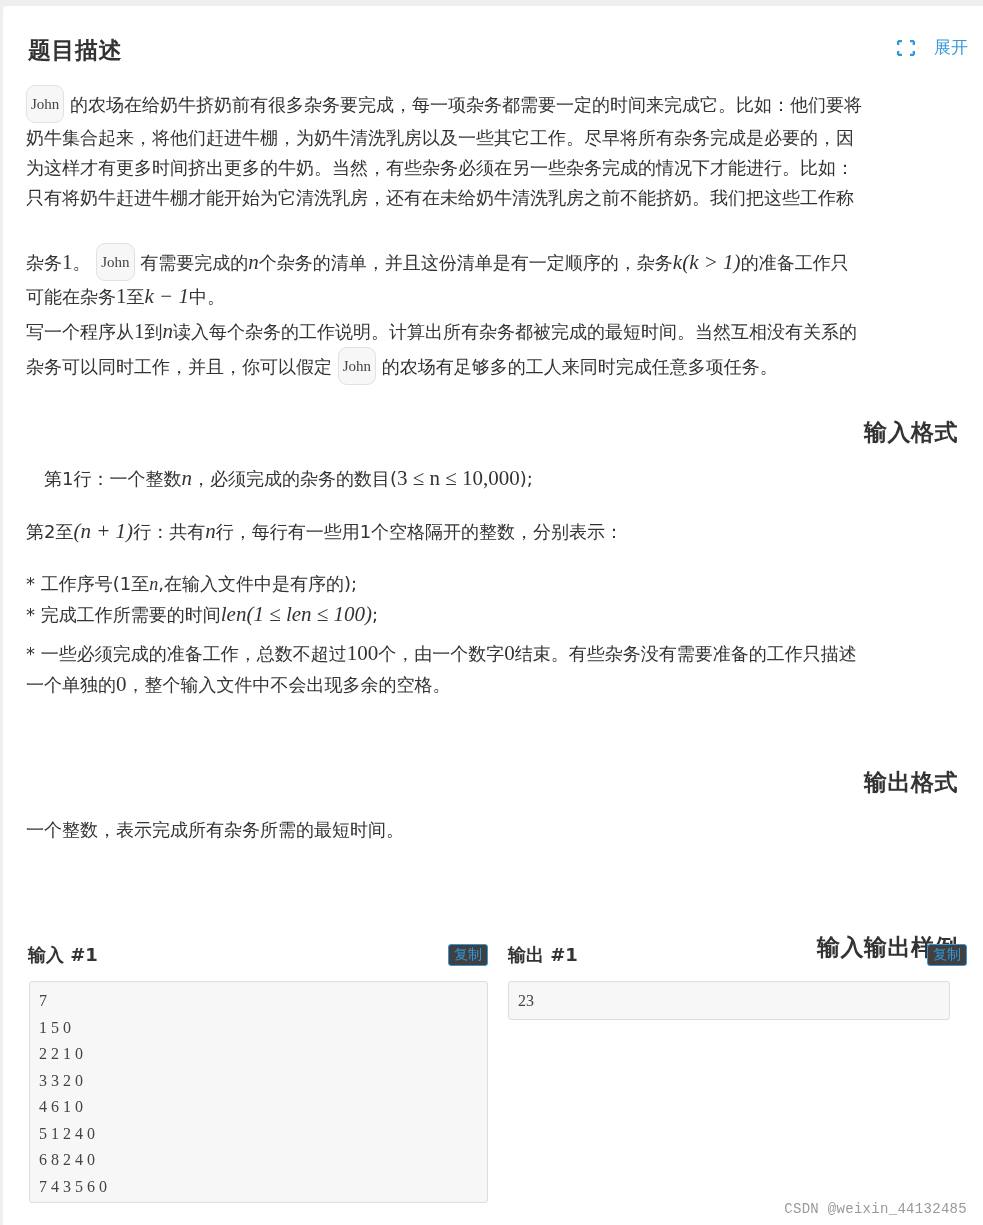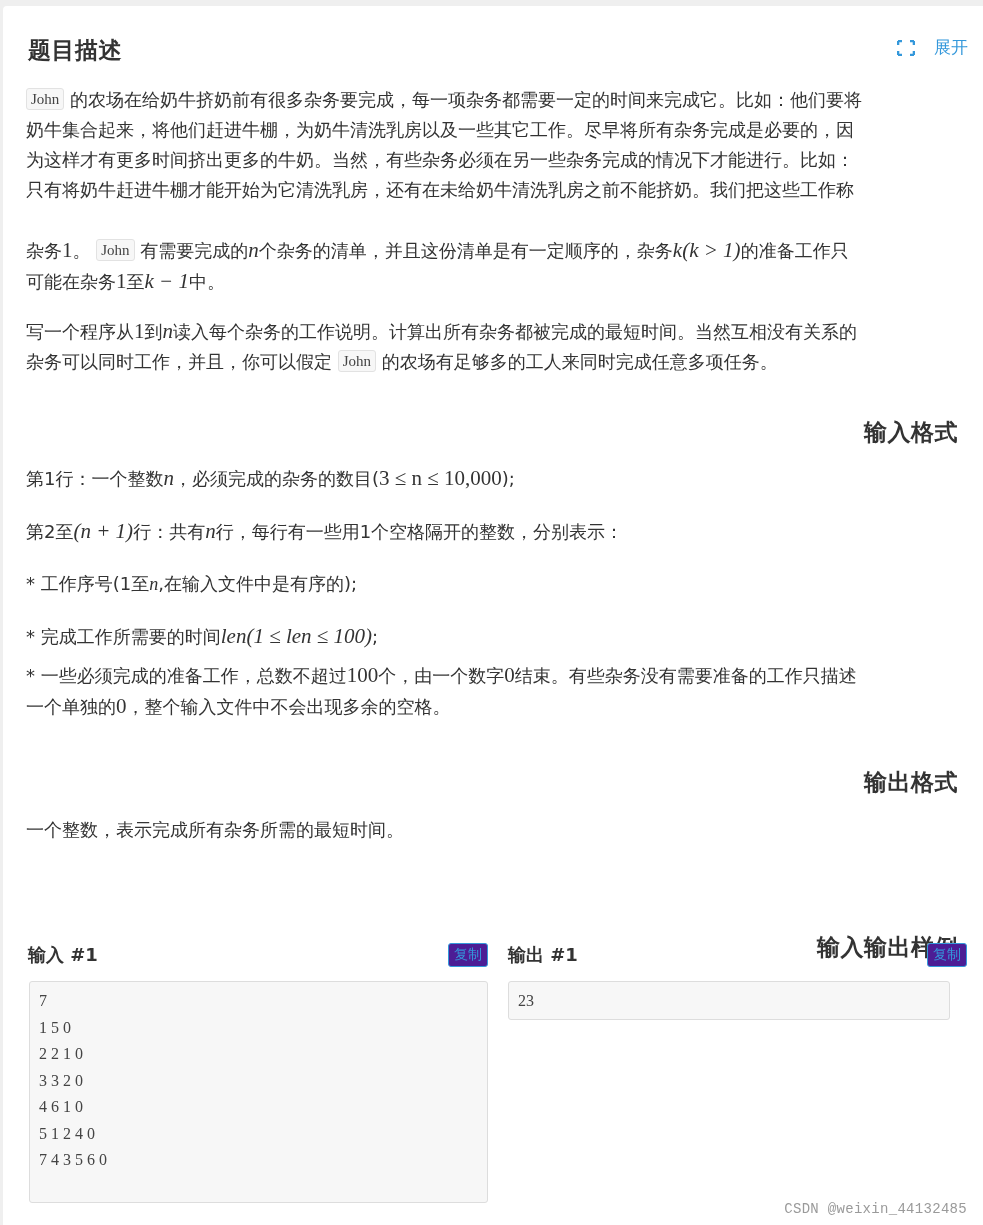--- a/index.html
+++ b/index.html
@@ -21,32 +21,32 @@
       position: absolute; left: 897px; top: 36px; display: flex; align-items: center;
       color: #3498db; font-size: 17px; cursor: pointer; gap: 15px;
     }
     .expand svg { margin-right: 4px; }
     .section { position: absolute; left: 26px; width: 930px; }
     p {
       margin: 0; font-size: 18px; line-height: 30px; color: #333;
     }
     .code-inline {
       display: inline-block; font-family: "Liberation Serif", "DejaVu Serif", serif;
-      font-size: 15px; line-height: 20px; padding: 0 4px; background: #f7f7f7;
-      border: 1px solid #e2e2e2; border-radius: 3px; color: #444; vertical-align: 2px;
+      font-size: 15px; line-height: 20px; padding: 8px 4px; background: #f7f7f7;
+      border: 1px solid #e2e2e2; border-radius: 9px; color: #444; vertical-align: 2px;
     }
     .math { font-family: "Liberation Serif", "DejaVu Serif", serif; font-size: 21px; }
     .math i { font-style: italic; }
     .sample-head {
-      position: absolute; display: flex; justify-content: space-between; 
+      position: absolute; display: flex; justify-content: space-between; align-items: center;
     }
     .sample-head h3 { margin: 0; font-size: 18px; font-weight: bold; color: #333; }
     .copy-btn {
       font-size: 14px; color: #3498db; border: 1px solid #3498db; border-radius: 3px;
-      padding: 1px 5px; background: #4c1d95; cursor: pointer; line-height: 18px;
+      padding: 1px 5px; background: #404040; cursor: pointer; line-height: 18px; font-family: Liberation Serif, serif;
     }
     .sample-box {
       position: absolute; background: #f7f7f7; border: 1px solid #ddd; border-radius: 3px;
       font-family: "Liberation Serif", "DejaVu Serif", serif; font-size: 16px; color: #444;
       box-sizing: border-box; padding: 6px 9px;
     }
     .sample-box div { line-height: 26.5px; white-space: pre; }
     .watermark {
       position: absolute; right: 16px; bottom: 8px; color: #9a9a9a;
       font-family: Liberation Mono, monospace; font-size: 14px; letter-spacing: 0.3px;
@@ -84,27 +84,27 @@
   <p>
     <span>写一个程序从</span><span class="math">1</span><span>到</span><span class="math"><i>n</i></span><span>读入每个杂务的工作说明。计算出所有杂务都被完成的最短时间。当然互相没有关系的</span><br>
     <span>杂务可以同时工作，并且，你可以假定</span>
     <span class="code-inline">John</span>
     <span>的农场有足够多的工人来同时完成任意多项任务。</span>
   </p>
 </div>
 
 <h2 class="section" style="top:417px; left:28px;">输入格式</h2>
 <div class="section" style="top:463px;">
-  <p style="margin-bottom:22px;">
+  <p style="margin-bottom:22px;margin-left:18px;">
     <span>第1行：一个整数</span><span class="math"><i>n</i></span><span>，必须完成的杂务的数目(</span><span class="math">3 ≤ n ≤ 10,000</span><span>);</span>
   </p>
   <p style="margin-bottom:22px;">
     <span>第2至</span><span class="math" style="font-style:italic;margin-top:8px;">(n + 1)</span><span>行：共有</span><span class="math"><i>n</i></span><span>行，每行有一些用1个空格隔开的整数，分别表示：</span>
   </p>
-  <p style="margin-bottom:22px;">
+  <p style="">
     <span>* 工作序号(1至</span><span class="math" style="font-size:18px;"><i>n</i></span><span>,在输入文件中是有序的);</span>
   </p>
   <p style="margin-bottom:8px;">
     <span>* 完成工作所需要的时间</span><span class="math" style="font-style:italic;">len(1 ≤ len ≤ 100)</span><span>;</span>
   </p>
   <p>
     <span>* 一些必须完成的准备工作，总数不超过</span><span class="math">100</span><span>个，由一个数字</span><span class="math">0</span><span>结束。有些杂务没有需要准备的工作只描述</span><br>
     <span>一个单独的</span><span class="math">0</span><span>，整个输入文件中不会出现多余的空格。</span>
   </p>
 </div>
@@ -120,20 +120,21 @@
   <h3>输入 #1</h3>
   <span class="copy-btn">复制</span>
 </div>
 <div class="sample-box" style="left:29px; top:981px; width:459px; height:222px;">
   <div>7</div>
   <div>1 5 0</div>
   <div>2 2 1 0</div>
   <div>3 3 2 0</div>
   <div>4 6 1 0</div>
   <div>5 1 2 4 0</div>
+  <div>6 8 2 4 0</div>
   <div>7 4 3 5 6 0</div>
 </div>
 
 <div class="sample-head" style="left:508px; top:943px; width:459px;">
   <h3>输出 #1</h3>
   <span class="copy-btn">复制</span>
 </div>
 <div class="sample-box" style="left:508px; top:981px; width:442px; height:39px;">
   <div>23</div>
 </div>

